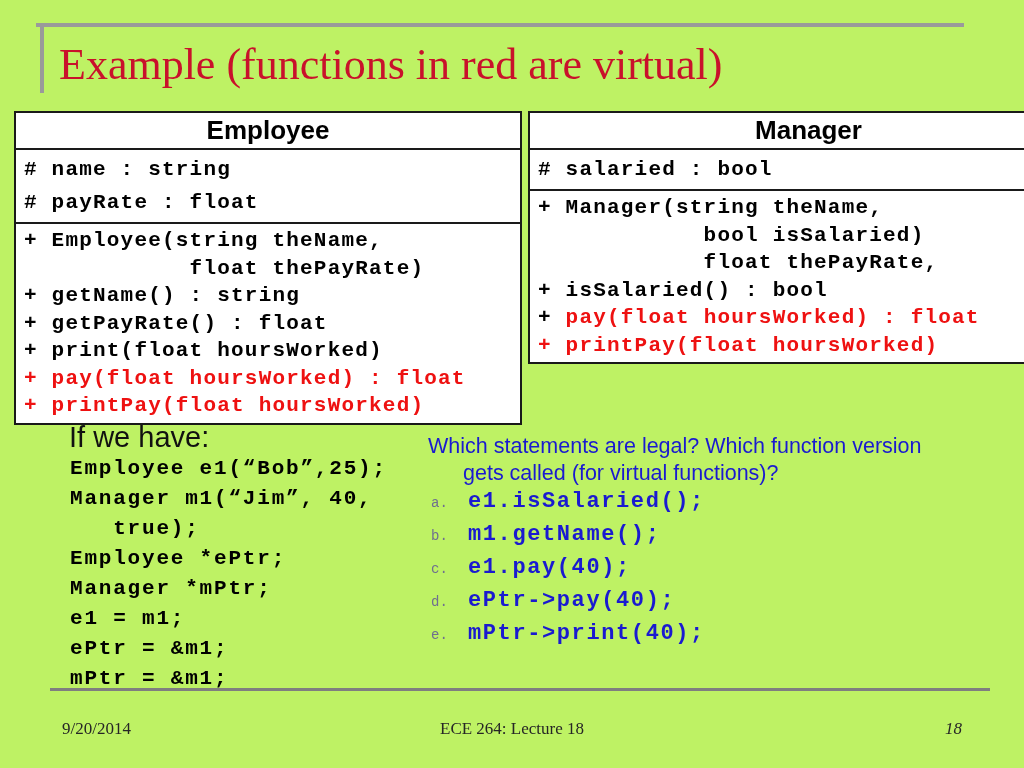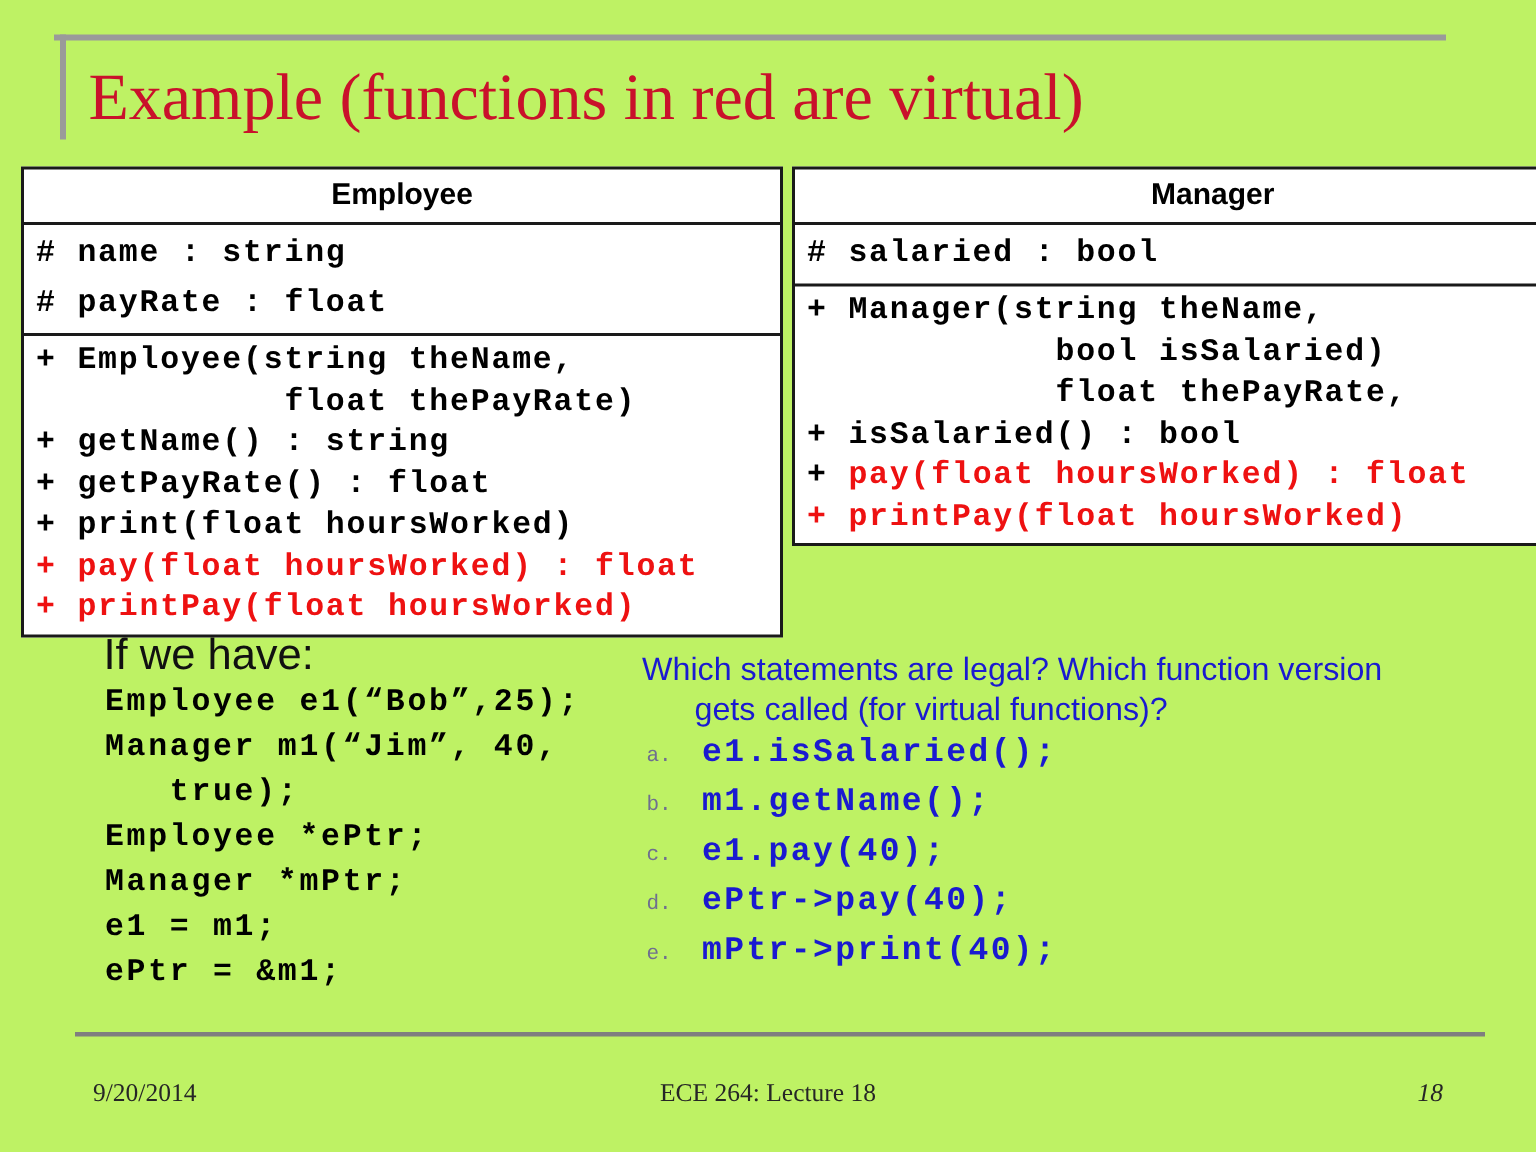--- a/index.html
+++ b/index.html
@@ -22,21 +22,21 @@
   .title-vline{position:absolute;left:40px;top:23px;width:4px;height:70px;background:var(--bar);}
 
   .slide-title{position:absolute;left:59px;top:40px;line-height:1.15;
     font-family:"Liberation Serif",serif;font-size:44px;color:var(--title-red);
     white-space:nowrap;}
 
   
   .uml{position:absolute;box-sizing:border-box;border:2px solid var(--border);background:#fff;}
   .uml-employee{left:14px;top:111px;width:508px;}
   .uml-manager{left:528px;top:111px;width:561px;}
-  .uml-title{font-weight:bold;font-size:20px;line-height:35px;text-align:center;
+  .uml-title{font-weight:bold;font-size:26px;line-height:35px;text-align:center;
     border-bottom:2px solid var(--border);color:#000;}
   .mono{font-family:Liberation Mono, monospace;font-weight:bold;color:#000;}
   .uml-attrs{border-bottom:2px solid var(--border);padding:3px 0 3px 8px;}
   .attr-line{font-size:21px;letter-spacing:1.2px;line-height:33px;white-space:pre;}
   .uml-methods{padding:3px 0 3px 8px;}
   .mline{font-size:21px;letter-spacing:1.2px;line-height:27.5px;white-space:pre;}
   .mline .red{color:var(--code-red);}
 
   
   .if-heading{position:absolute;left:69px;top:421px;font-size:29px;color:#111;}
@@ -106,20 +106,21 @@
 
   <div class="if-heading">If we have:</div>
   <div class="code-block mono">
       <div class="code-line">Employee e1(“Bob”,25);</div>
       <div class="code-line">Manager m1(“Jim”, 40,</div>
       <div class="code-line">   true);</div>
       <div class="code-line">Employee *ePtr;</div>
       <div class="code-line">Manager *mPtr;</div>
       <div class="code-line">e1 = m1;</div>
       <div class="code-line">ePtr = &amp;m1;</div>
+      <div class="code-line">mPtr = &amp;m1;</div>
     </div>
 
   <div class="question">
     <div class="q1">Which statements are legal? Which function version</div>
     <div class="q2">gets called (for virtual functions)?</div>
   </div>
   <div class="qa-list">
       <div class="qa-row"><span class="qa-marker">a.</span><span class="qa-code">e1.isSalaried();</span></div>
       <div class="qa-row"><span class="qa-marker">b.</span><span class="qa-code">m1.getName();</span></div>
       <div class="qa-row"><span class="qa-marker">c.</span><span class="qa-code">e1.pay(40);</span></div>

